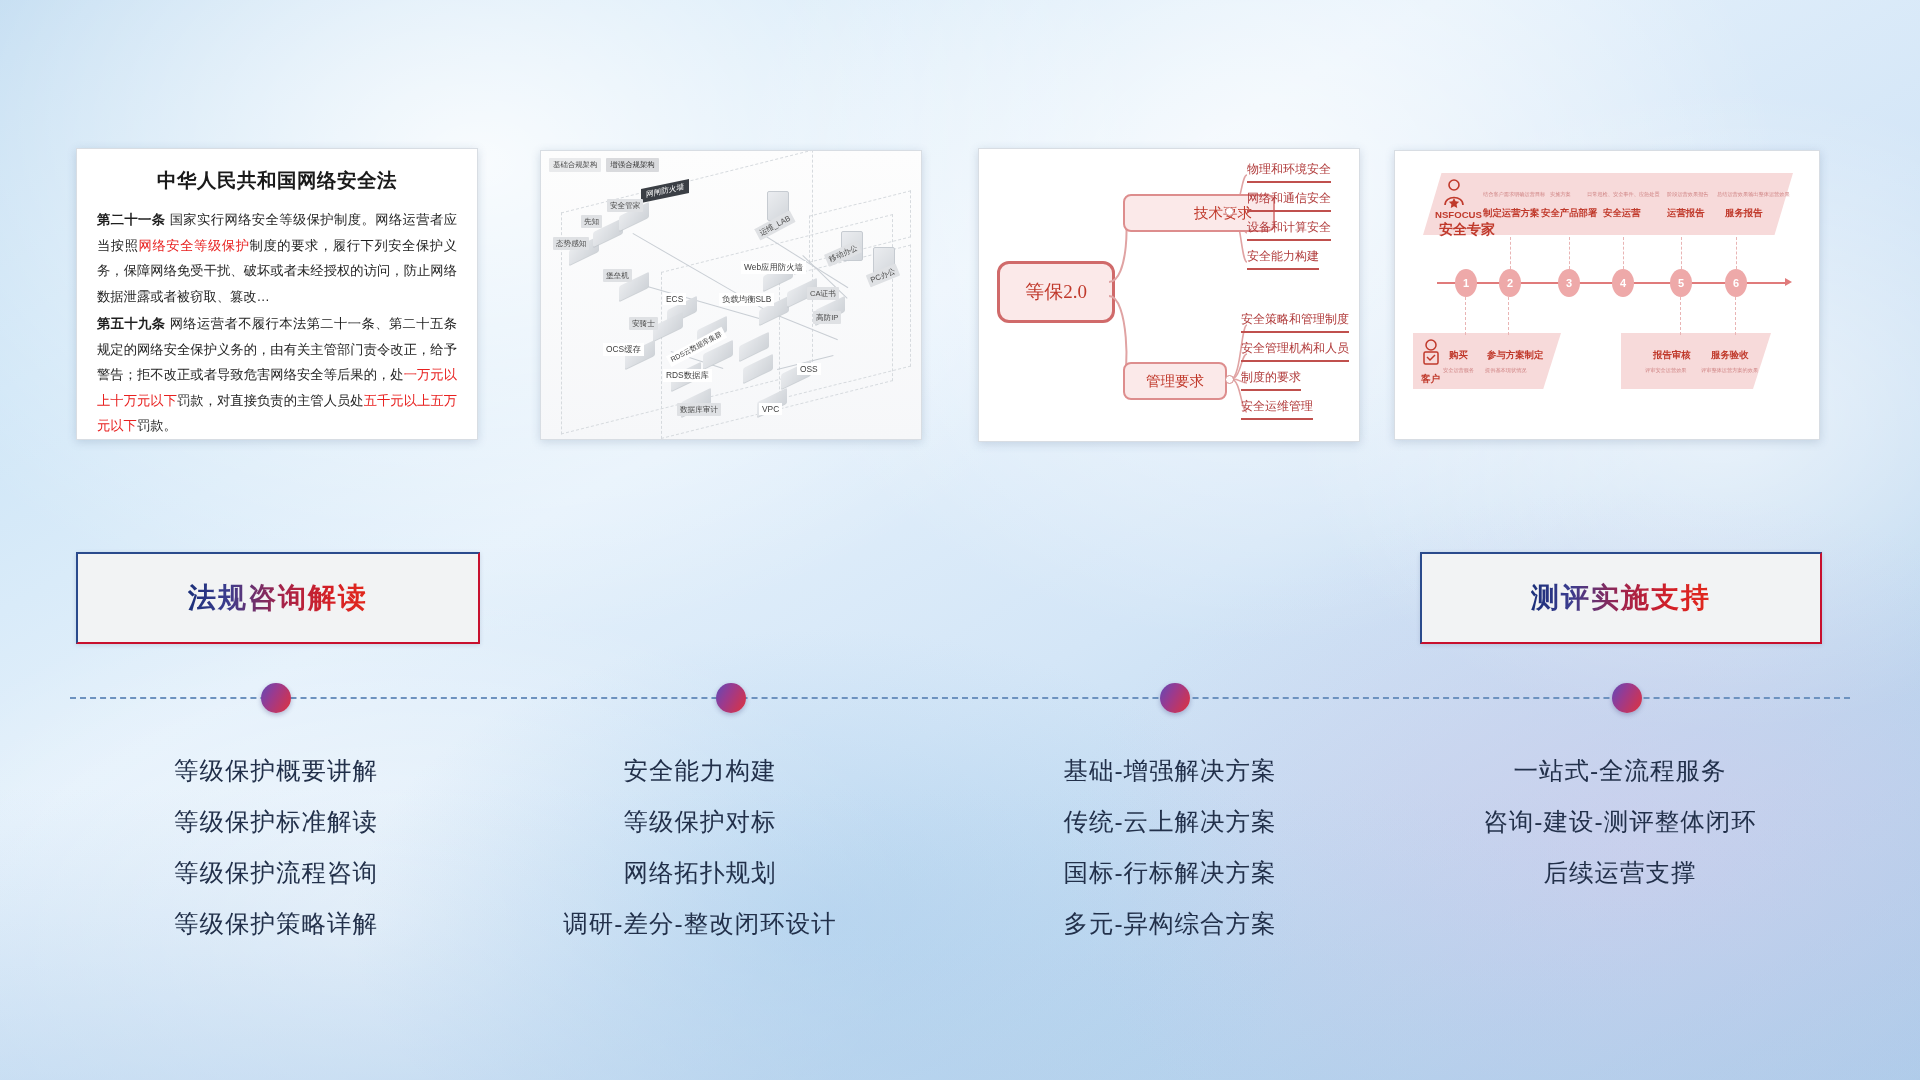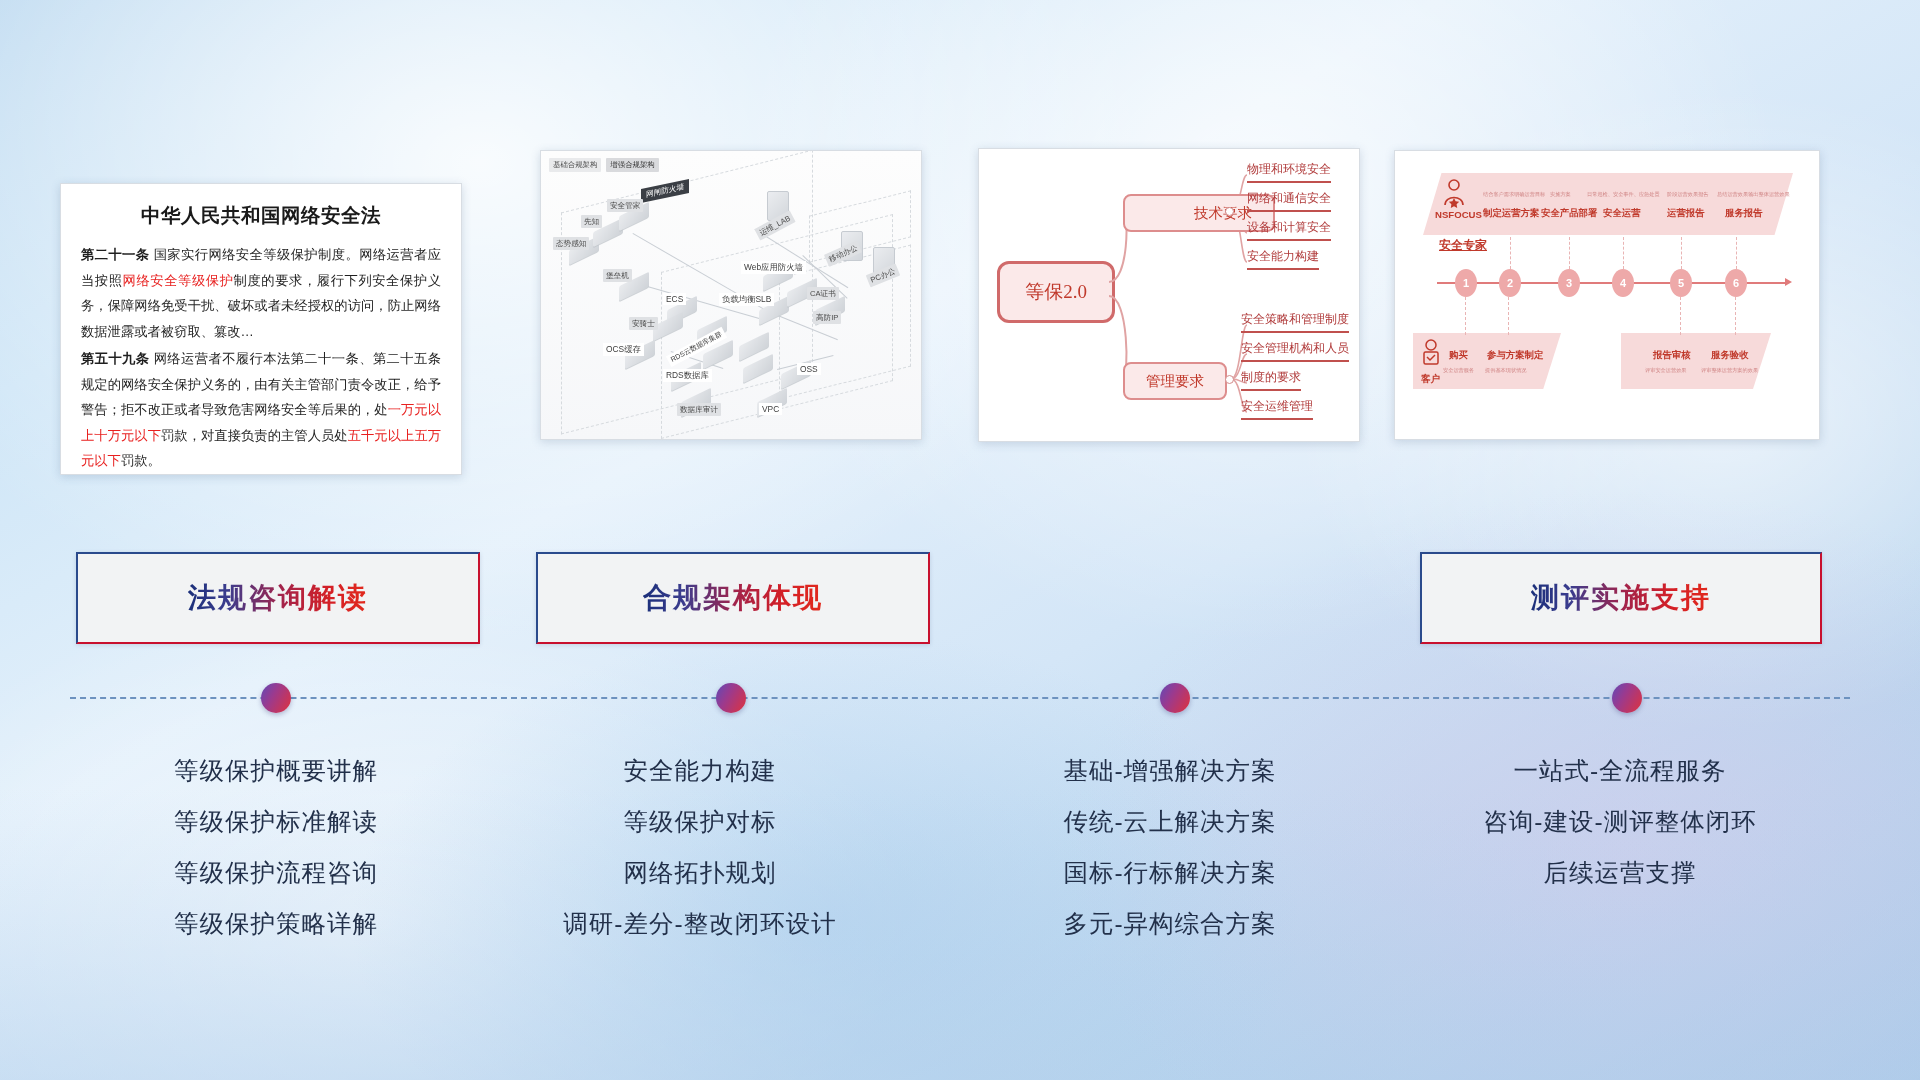--- a/index.html
+++ b/index.html
@@ -26,21 +26,21 @@
       background:radial-gradient(ellipse at center,rgba(168,205,236,.55) 0%,rgba(168,205,236,0) 70%);}
   .b7{right:-12%;top:8%;width:45%;height:60%;border-radius:50%;
       background:radial-gradient(ellipse at center,rgba(255,255,255,.6) 0%,rgba(255,255,255,0) 70%);}
   .b8{left:0;bottom:-18%;width:100%;height:45%;
       background:linear-gradient(0deg,rgba(176,206,235,.75) 0%,rgba(176,206,235,0) 100%);}
 
   
   #cards{position:absolute;left:0;top:148px;width:1920px;height:292px;}
   .card{position:absolute;background:#fff;border:1px solid #d8dde3;
         box-shadow:0 2px 9px rgba(60,90,130,.20);overflow:hidden;}
-  .c1{left:60px;top:0;width:400px;height:290px;margin-top:35px;}
+  .c1{left:76px;top:0;width:400px;height:290px;}
   .c2{left:540px;top:2px;width:380px;height:288px;}
   .c3{left:978px;top:0;width:380px;height:292px;}
   .c4{left:1394px;top:2px;width:424px;height:288px;}
 
   
   .law{padding:16px 20px 10px 20px;box-sizing:border-box;height:100%;}
   .law-title{text-align:center;font-size:19.5px;font-weight:bold;color:#1a1a1a;
              letter-spacing:.5px;margin:2px 0 13px;}
   .law-p{font-size:13.3px;line-height:25.5px;color:#1f1f1f;text-align:justify;margin:0 0 2px;}
   .law-p b{font-weight:bold;}
@@ -334,21 +334,21 @@
       <div class="band band-top"></div>
       <div class="band band-b1"></div>
       <div class="band band-b2"></div>
 
       <svg class="persn" style="left:46px;top:28px;" width="26" height="30">
         <circle cx="13" cy="6" r="5" fill="none" stroke="#c0392b" stroke-width="1.6"></circle>
         <path d="M4 26 C4 16,22 16,22 26" fill="none" stroke="#c0392b" stroke-width="1.6"></path>
         <path d="M13 19 l1.6 3.3 3.6.5 -2.6 2.5 .6 3.6 -3.2-1.7 -3.2 1.7 .6-3.6 -2.6-2.5 3.6-.5z" fill="#c0392b"></path>
       </svg>
       <div class="tlab" style="left:40px;top:58px;font-size:9.6px;">NSFOCUS</div>
-      <div class="tlab" style="left:44px;top:86px;font-size:12px;text-decoration:underline;">安全专家</div>
+      <div class="tlab" style="left:44px;top:70px;font-size:14px;">安全专家</div>
 
       <svg class="persn" style="left:24px;top:188px;" width="24" height="34">
         <circle cx="12" cy="6" r="5" fill="none" stroke="#c0392b" stroke-width="1.5"></circle>
         <rect x="5" y="13" width="14" height="12" rx="1.5" fill="none" stroke="#c0392b" stroke-width="1.5"></rect>
         <path d="M8 18 l3 3 5-5" fill="none" stroke="#c0392b" stroke-width="1.5"></path>
       </svg>
       <div class="tlab" style="left:26px;top:222px;font-size:9.6px;">客户</div>
 
       <div class="axis"></div>
       <div class="arrowh"></div>
@@ -390,23 +390,20 @@
       <div class="tlab" style="left:316px;top:198px;font-family:Liberation Mono, monospace;">服务验收</div>
       <div class="tsub" style="left:306px;top:216px;">评审整体运营方案的效果</div>
     </div>
   </div>
 </div>
 
 <div id="titles">
   <div class="tbox t1">
       <span>法规咨询解读</span>
     </div>
-  <div class="tbox t2">
-      <span>合规架构体现</span>
-    </div>
   <div class="tbox t4">
       <span>测评实施支持</span>
     </div>
 </div>
 
 <div id="tl"></div>
 <div class="tdot" style="left:261px;"></div>
 <div class="tdot" style="left:716px;"></div>
 <div class="tdot" style="left:1160px;"></div>
 <div class="tdot" style="left:1612px;"></div>

